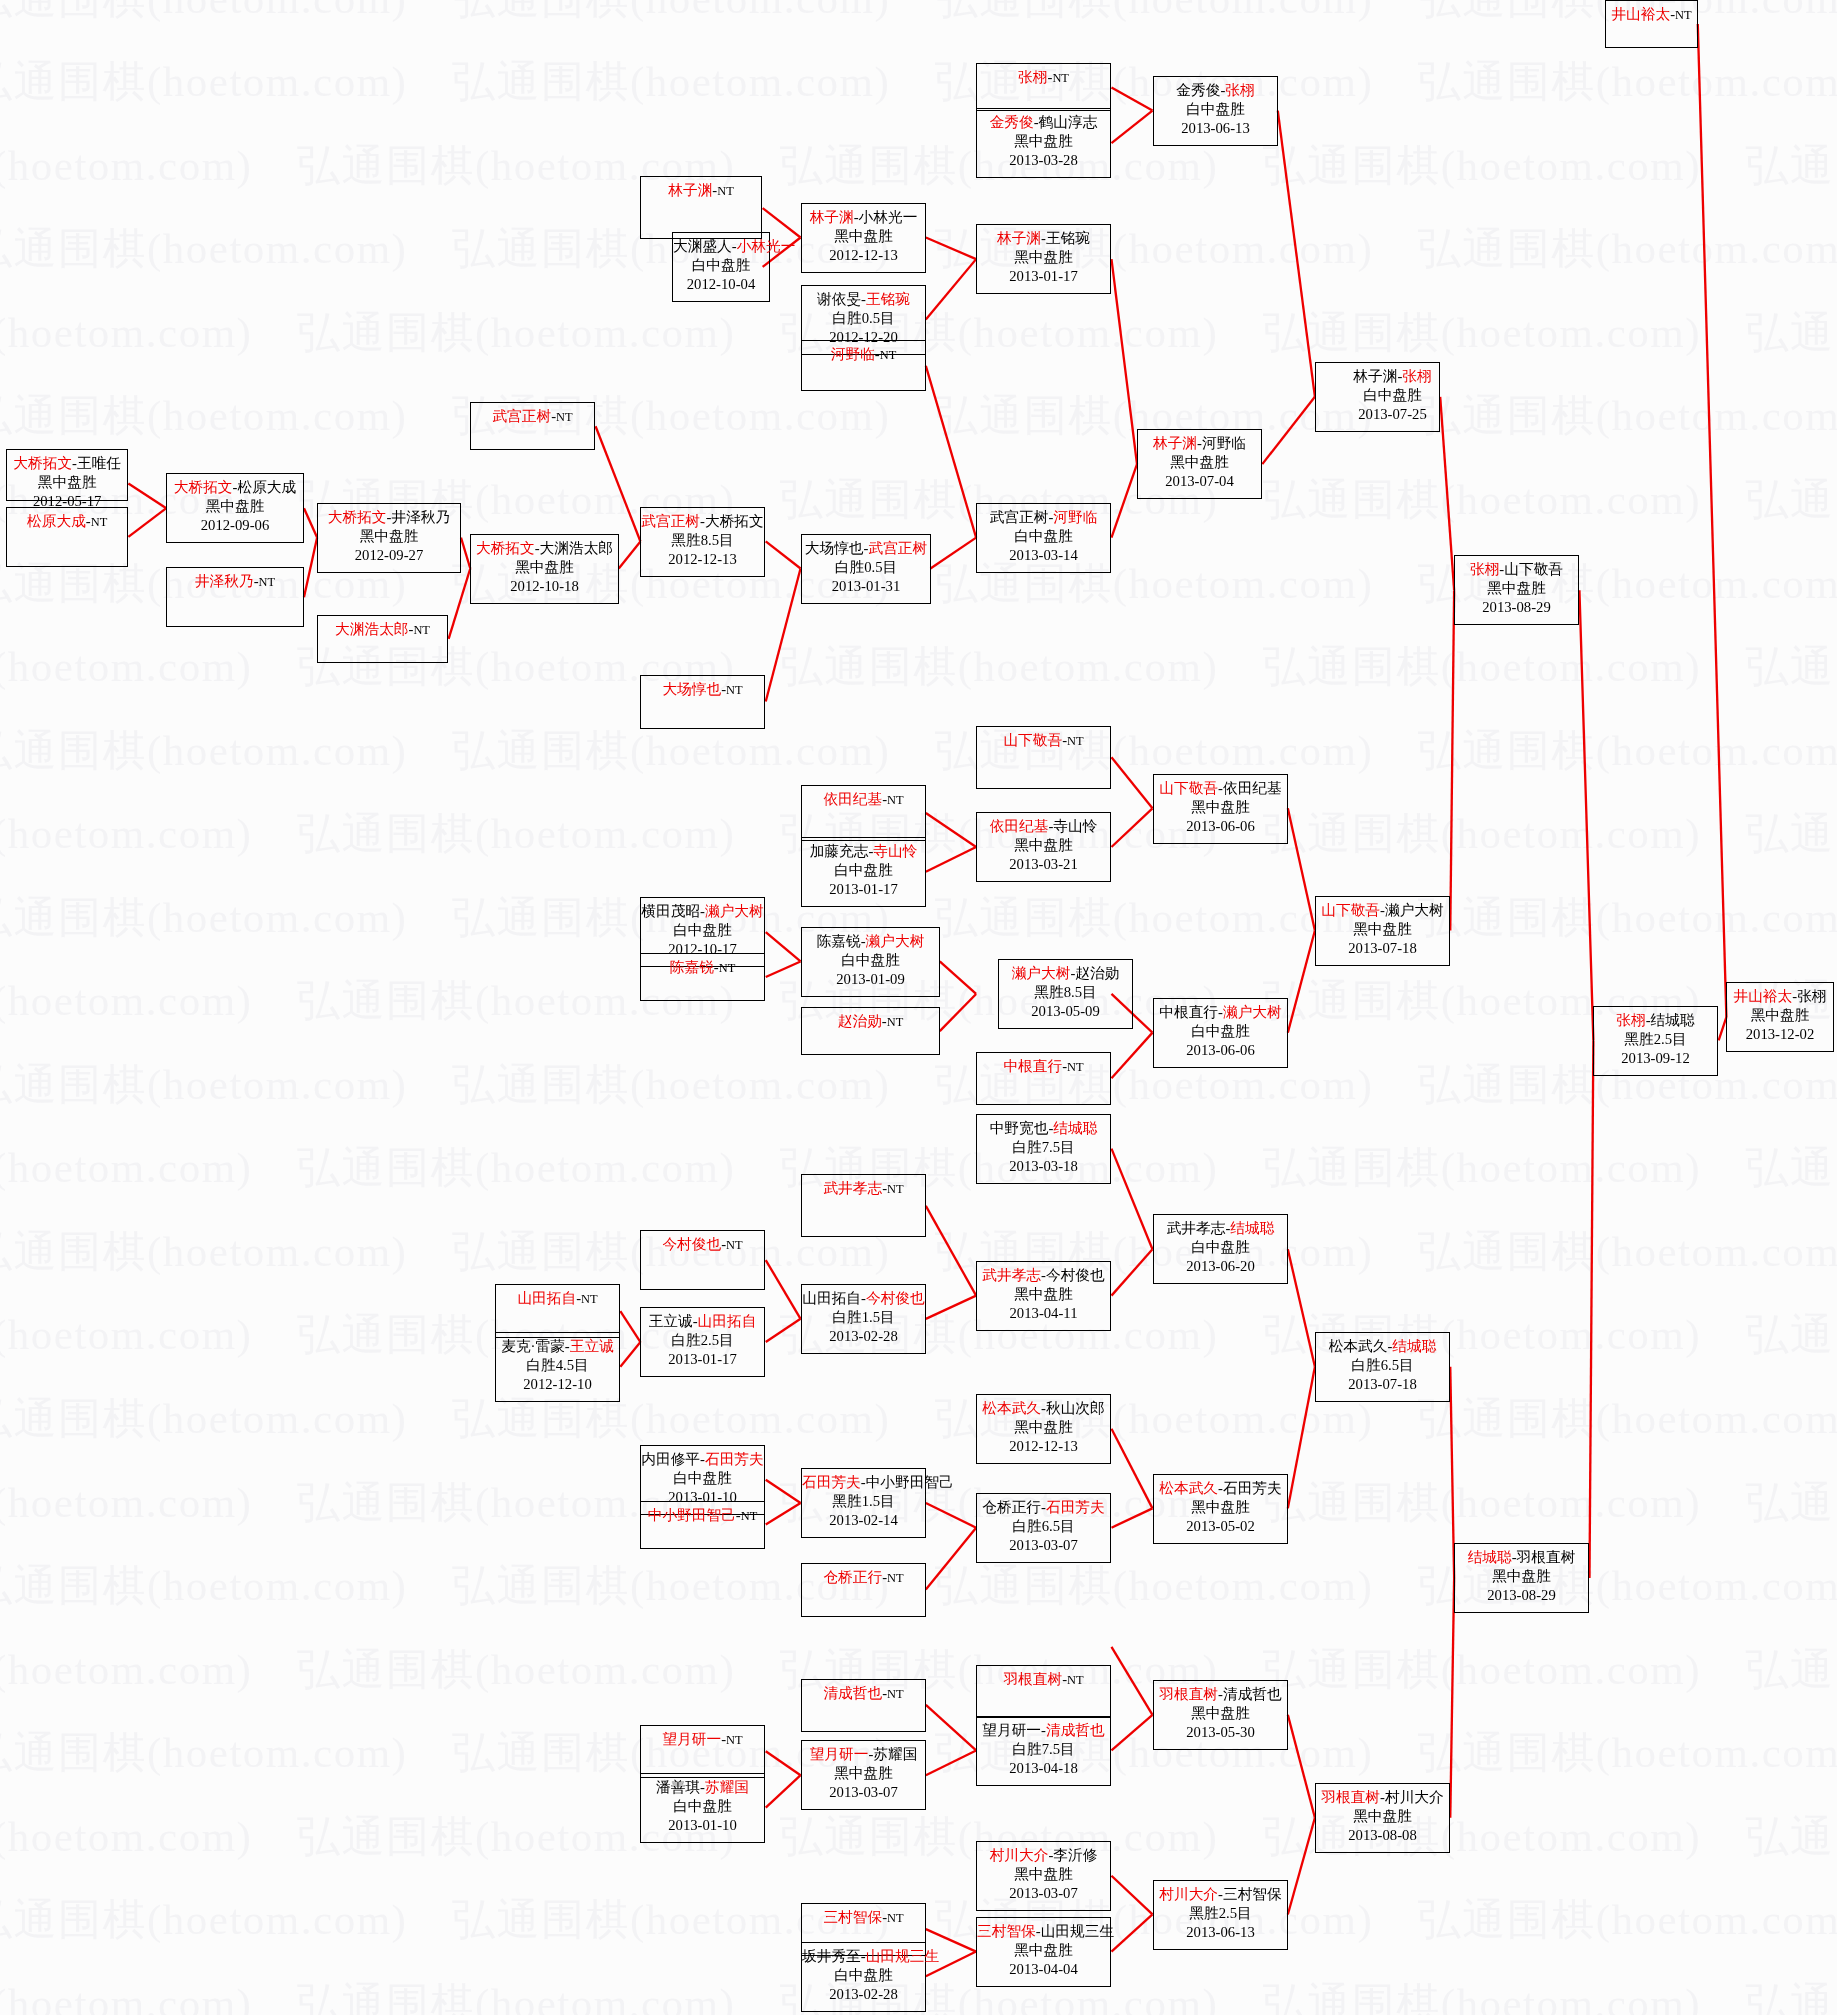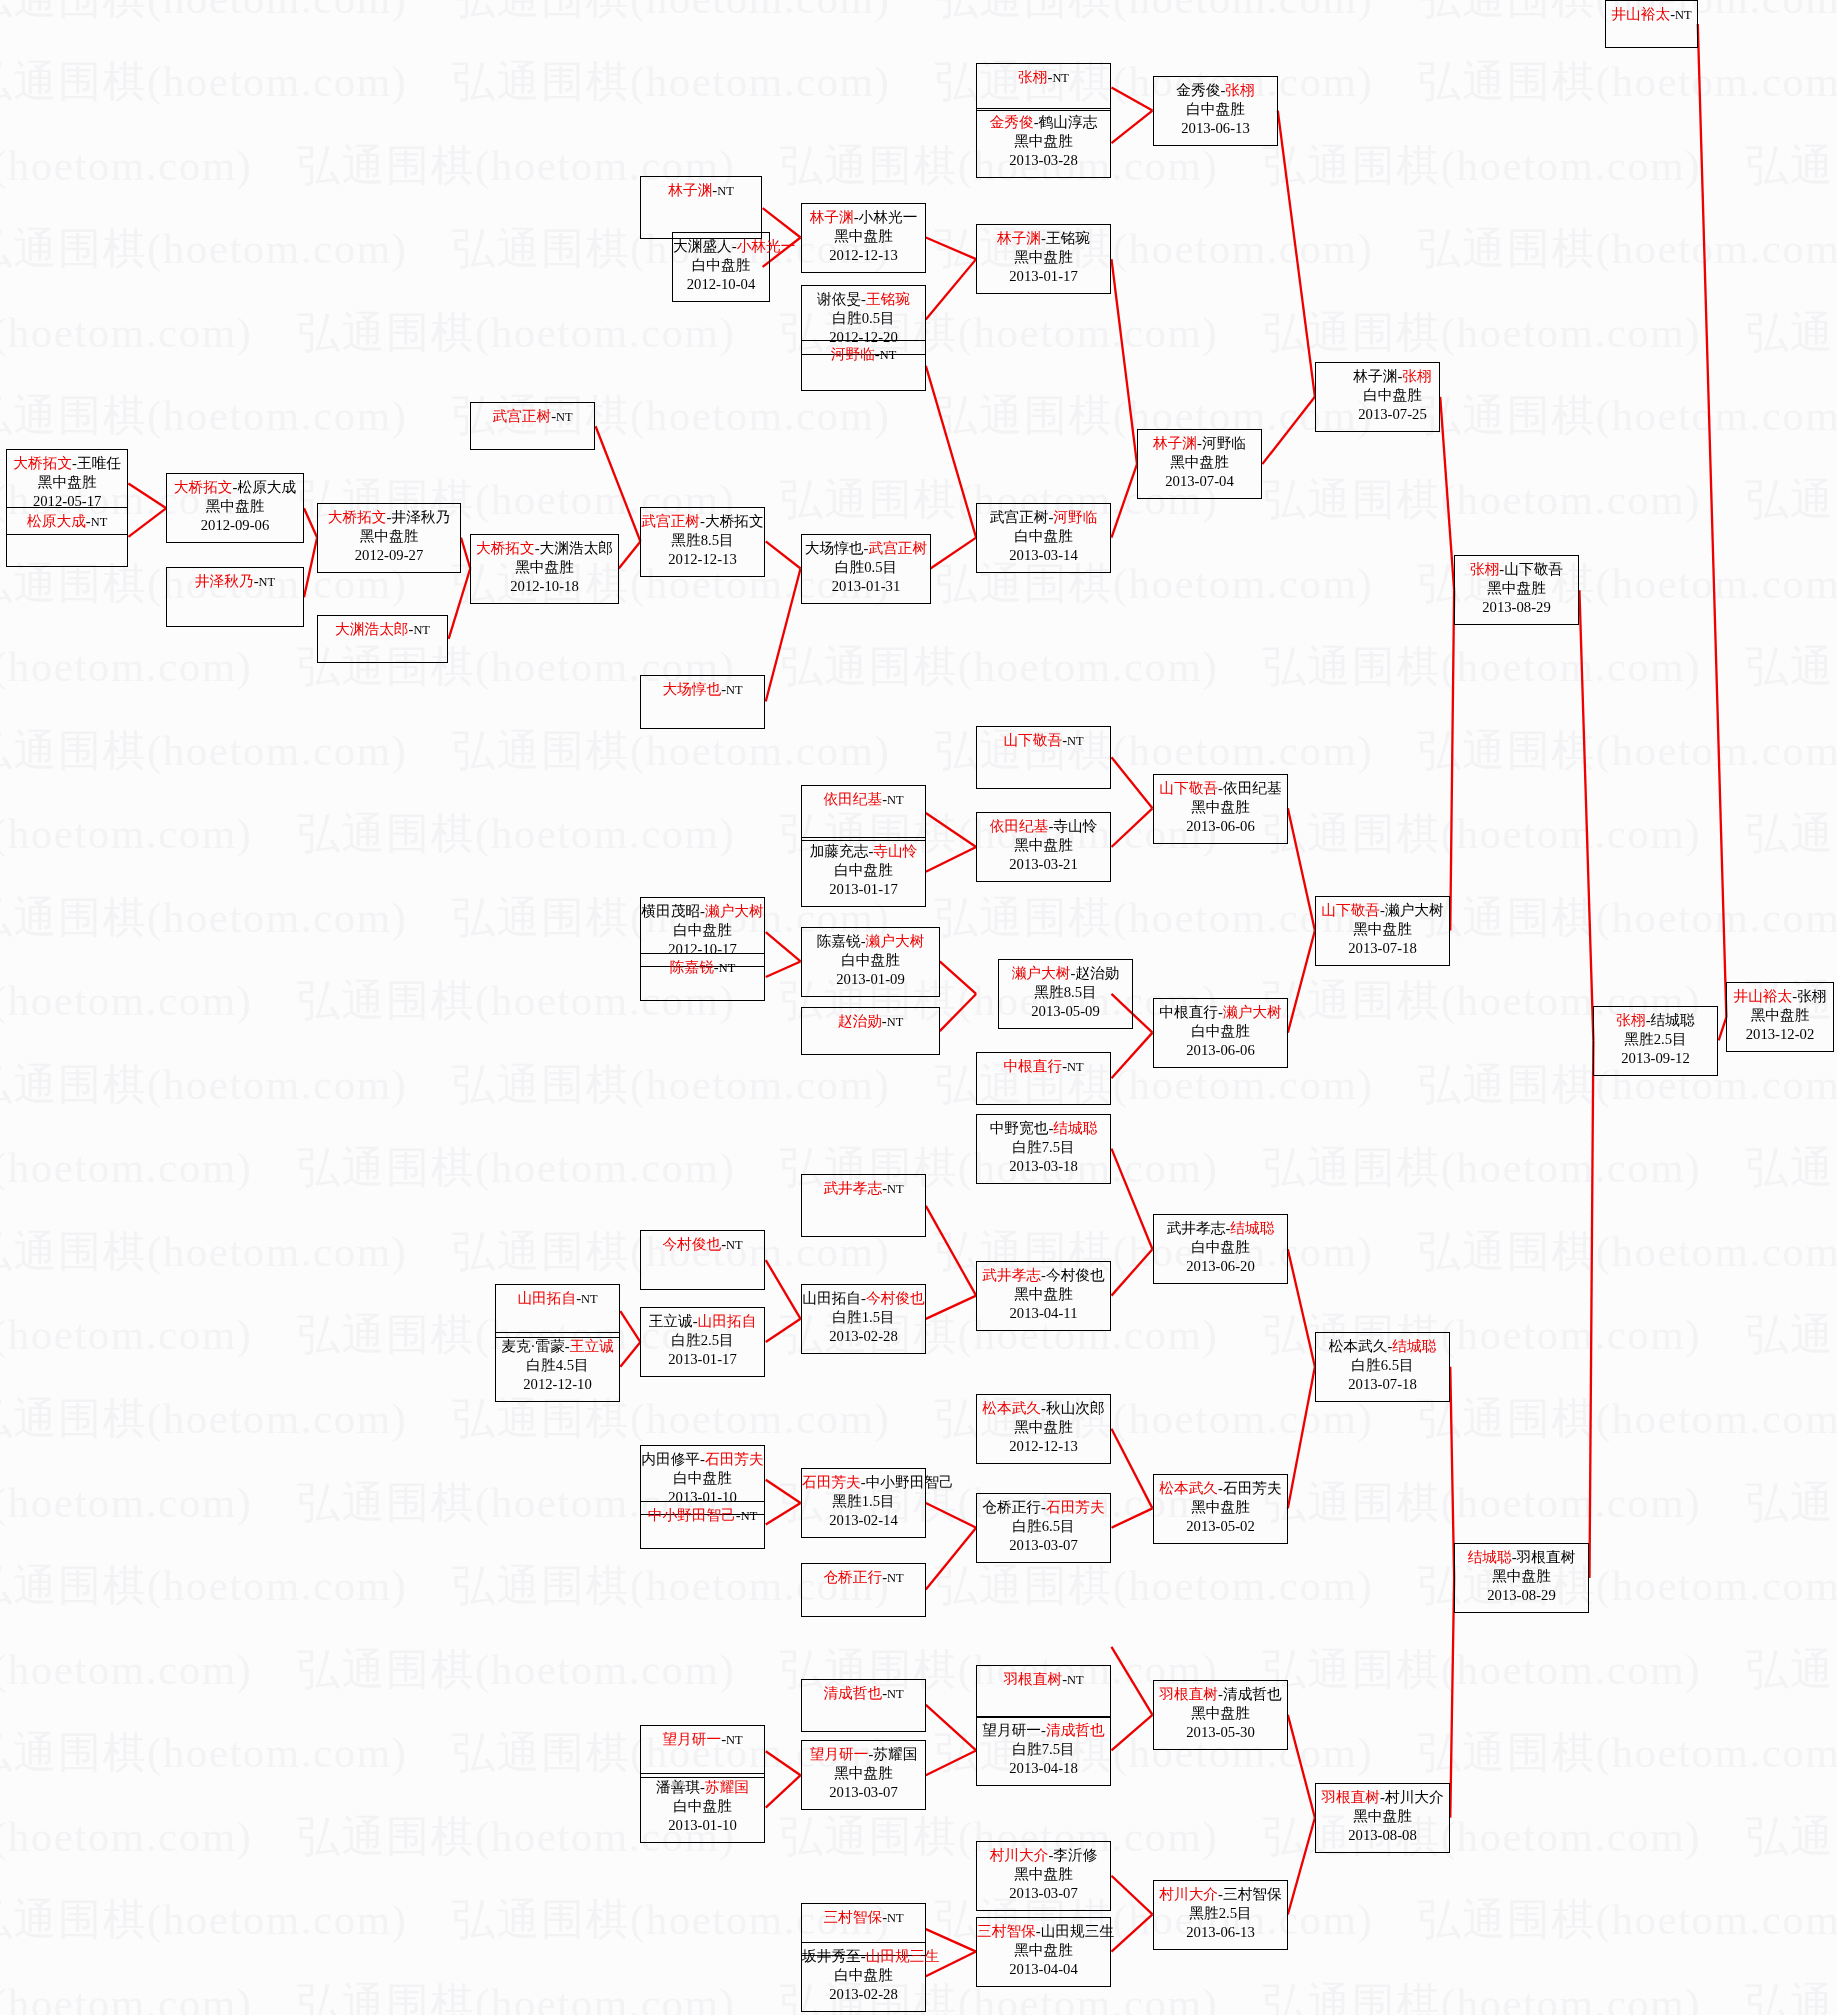--- a/index.html
+++ b/index.html
@@ -145,21 +145,21 @@
       <line x1="1665" y1="2217" x2="1700" y2="2350" stroke="#ee0000"></line>
       <line x1="1665" y1="2475" x2="1700" y2="2350" stroke="#ee0000"></line>
       <line x1="1875" y1="1767" x2="1880" y2="2040" stroke="#ee0000"></line>
       <line x1="1875" y1="2350" x2="1880" y2="2040" stroke="#ee0000"></line>
       <line x1="2042" y1="763" x2="2060" y2="1345" stroke="#ee0000"></line>
       <line x1="2055" y1="2040" x2="2060" y2="1345" stroke="#ee0000"></line>
       <line x1="2195" y1="31" x2="2232" y2="1315" stroke="#ee0000"></line>
       <line x1="2222" y1="1345" x2="2232" y2="1315" stroke="#ee0000"></line>
     </svg>
   <div id="nodes">
-      <div class="node" style="left: 6.2px; top: 449px; width: 122px; height: 86px; border-color: rgb(0, 0, 0);">
+      <div class="node" style="left: 6.2px; top: 449px; width: 122px; height: 52px; border-color: rgb(0, 0, 0);">
         <span class="ln match"><span class="w">大桥拓文</span><span class="sep">-</span><span class="l">王唯任</span></span>
         <span class="ln res">黑中盘胜</span>
         <span class="ln date">2012-05-17</span>
       </div>
       <div class="node" style="left: 6.2px; top: 507px; width: 122px; height: 60px; border-color: rgb(0, 0, 0);">
         <span class="ln match"><span class="w">松原大成</span><span class="sep">-</span><span class="nt">NT</span></span>
       </div>
       <div class="node" style="left: 166px; top: 473px; width: 138px; height: 70px; border-color: rgb(0, 0, 0);">
         <span class="ln match"><span class="w">大桥拓文</span><span class="sep">-</span><span class="l">松原大成</span></span>
         <span class="ln res">黑中盘胜</span>

